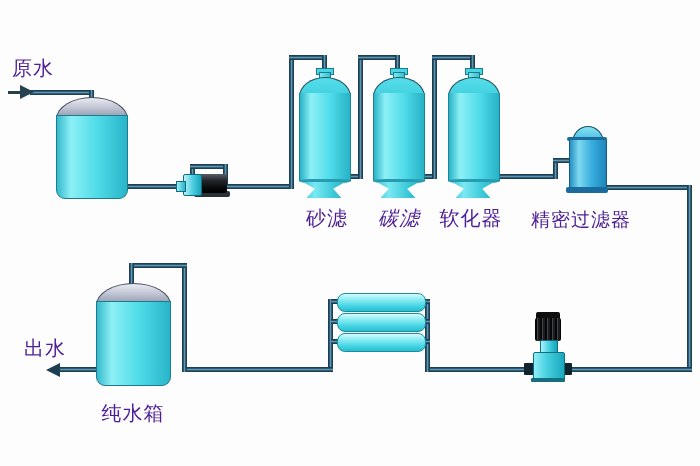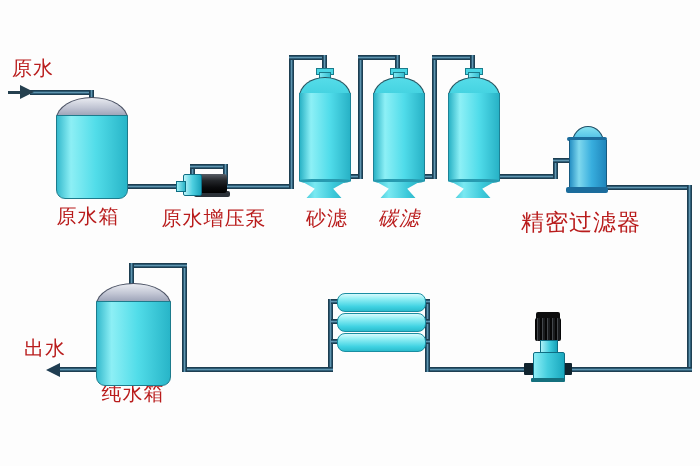--- a/index.html
+++ b/index.html
@@ -1,21 +1,21 @@
 <!DOCTYPE html>
 <html><head>
 <meta charset="utf-8">
 <style>
   html,body{margin:0;padding:0;background:#fff;}
   #canvas{
     position:relative;width:700px;height:466px;background:#fdfdfd;overflow:hidden;
     font-family:"Liberation Sans","DejaVu Sans",sans-serif;
   }
   .lbl{
-    position:absolute;color:#b91c1c;font-size:20px;letter-spacing:1px;white-space:nowrap;
+    position:absolute;color:#4c1d95;font-size:20px;letter-spacing:1px;white-space:nowrap;
   }
   .lbl.c{transform:translateX(-50%);}
   .pipe{position:absolute;z-index:1;}
   .pipe.h{height:5px;background:linear-gradient(180deg,#16303f 0%,#2c5a74 30%,#6096b0 50%,#2c5a74 72%,#16303f 100%);}
   .pipe.v{width:5px;background:linear-gradient(90deg,#16303f 0%,#2c5a74 30%,#6096b0 50%,#2c5a74 72%,#16303f 100%);}
   .equip{position:absolute;z-index:2;}
   .z3{z-index:3;}
   .tank-dome{
     border-radius:50% 50% 0 0 / 100% 100% 0 0;
     background:linear-gradient(180deg,#e9ebf1 0%,#c2c6d4 45%,#8d94ac 100%);
@@ -145,21 +145,20 @@
 
   <div class="equip z3" style="left:524px;top:363px;width:10px;height:12px;background:#10242e;border-radius:1px;"></div>
   <div class="equip z3" style="left:562px;top:363px;width:10px;height:12px;background:#10242e;border-radius:1px;"></div>
   <div class="equip z3" style="left:536px;top:312px;width:24px;height:7px;background:#0d0d0e;border-radius:2px 2px 0 0;"></div>
   <div class="equip z3" style="left:535px;top:318px;width:26px;height:23px;background:repeating-linear-gradient(90deg,#060607 0 2px,#43474c 2px 3px,#1a1c1f 3px 5px);border-radius:2px;"></div>
   <div class="equip z3" style="left:540px;top:340px;width:16px;height:13px;background:linear-gradient(90deg,#aef2f8,#3fcbdc 55%,#17a2b8);border:1px solid #0e6e84;"></div>
   <div class="equip z3" style="left:533px;top:352px;width:30px;height:27px;background:linear-gradient(90deg,#8deef6 0%,#45cede 45%,#1aa8be 100%);border:1px solid #0e6e84;border-radius:2px;"></div>
   <div class="equip z3" style="left:531px;top:378px;width:34px;height:4px;background:#14707e;border-radius:1px;"></div>
 
   <div class="lbl" style="left:12px;top:55px;">原水</div>
-  <div class="lbl c" style="left:88px;top:203px;">原水箱</div>
-  <div class="lbl c" style="left:214px;top:205px;">原水增压泵</div>
   <div class="lbl c" style="left:327px;top:205px;">砂滤</div>
   <div class="lbl c" style="left:399px;top:205px;font-style:italic;">碳滤</div>
-  <div class="lbl c" style="left:581px;top:207px;font-size:23px;">精密过滤器</div>
-  <div class="lbl c" style="left:133px;top:380px;">纯水箱</div>
+  <div class="lbl c" style="left:471px;top:205px;">软化器</div>
+  <div class="lbl c" style="left:581px;top:207px;font-size:19px;">精密过滤器</div>
+  <div class="lbl c" style="left:133px;top:400px;">纯水箱</div>
   <div class="lbl" style="left:24px;top:335px;">出水</div>
 
 </div>
 
 </body></html>

